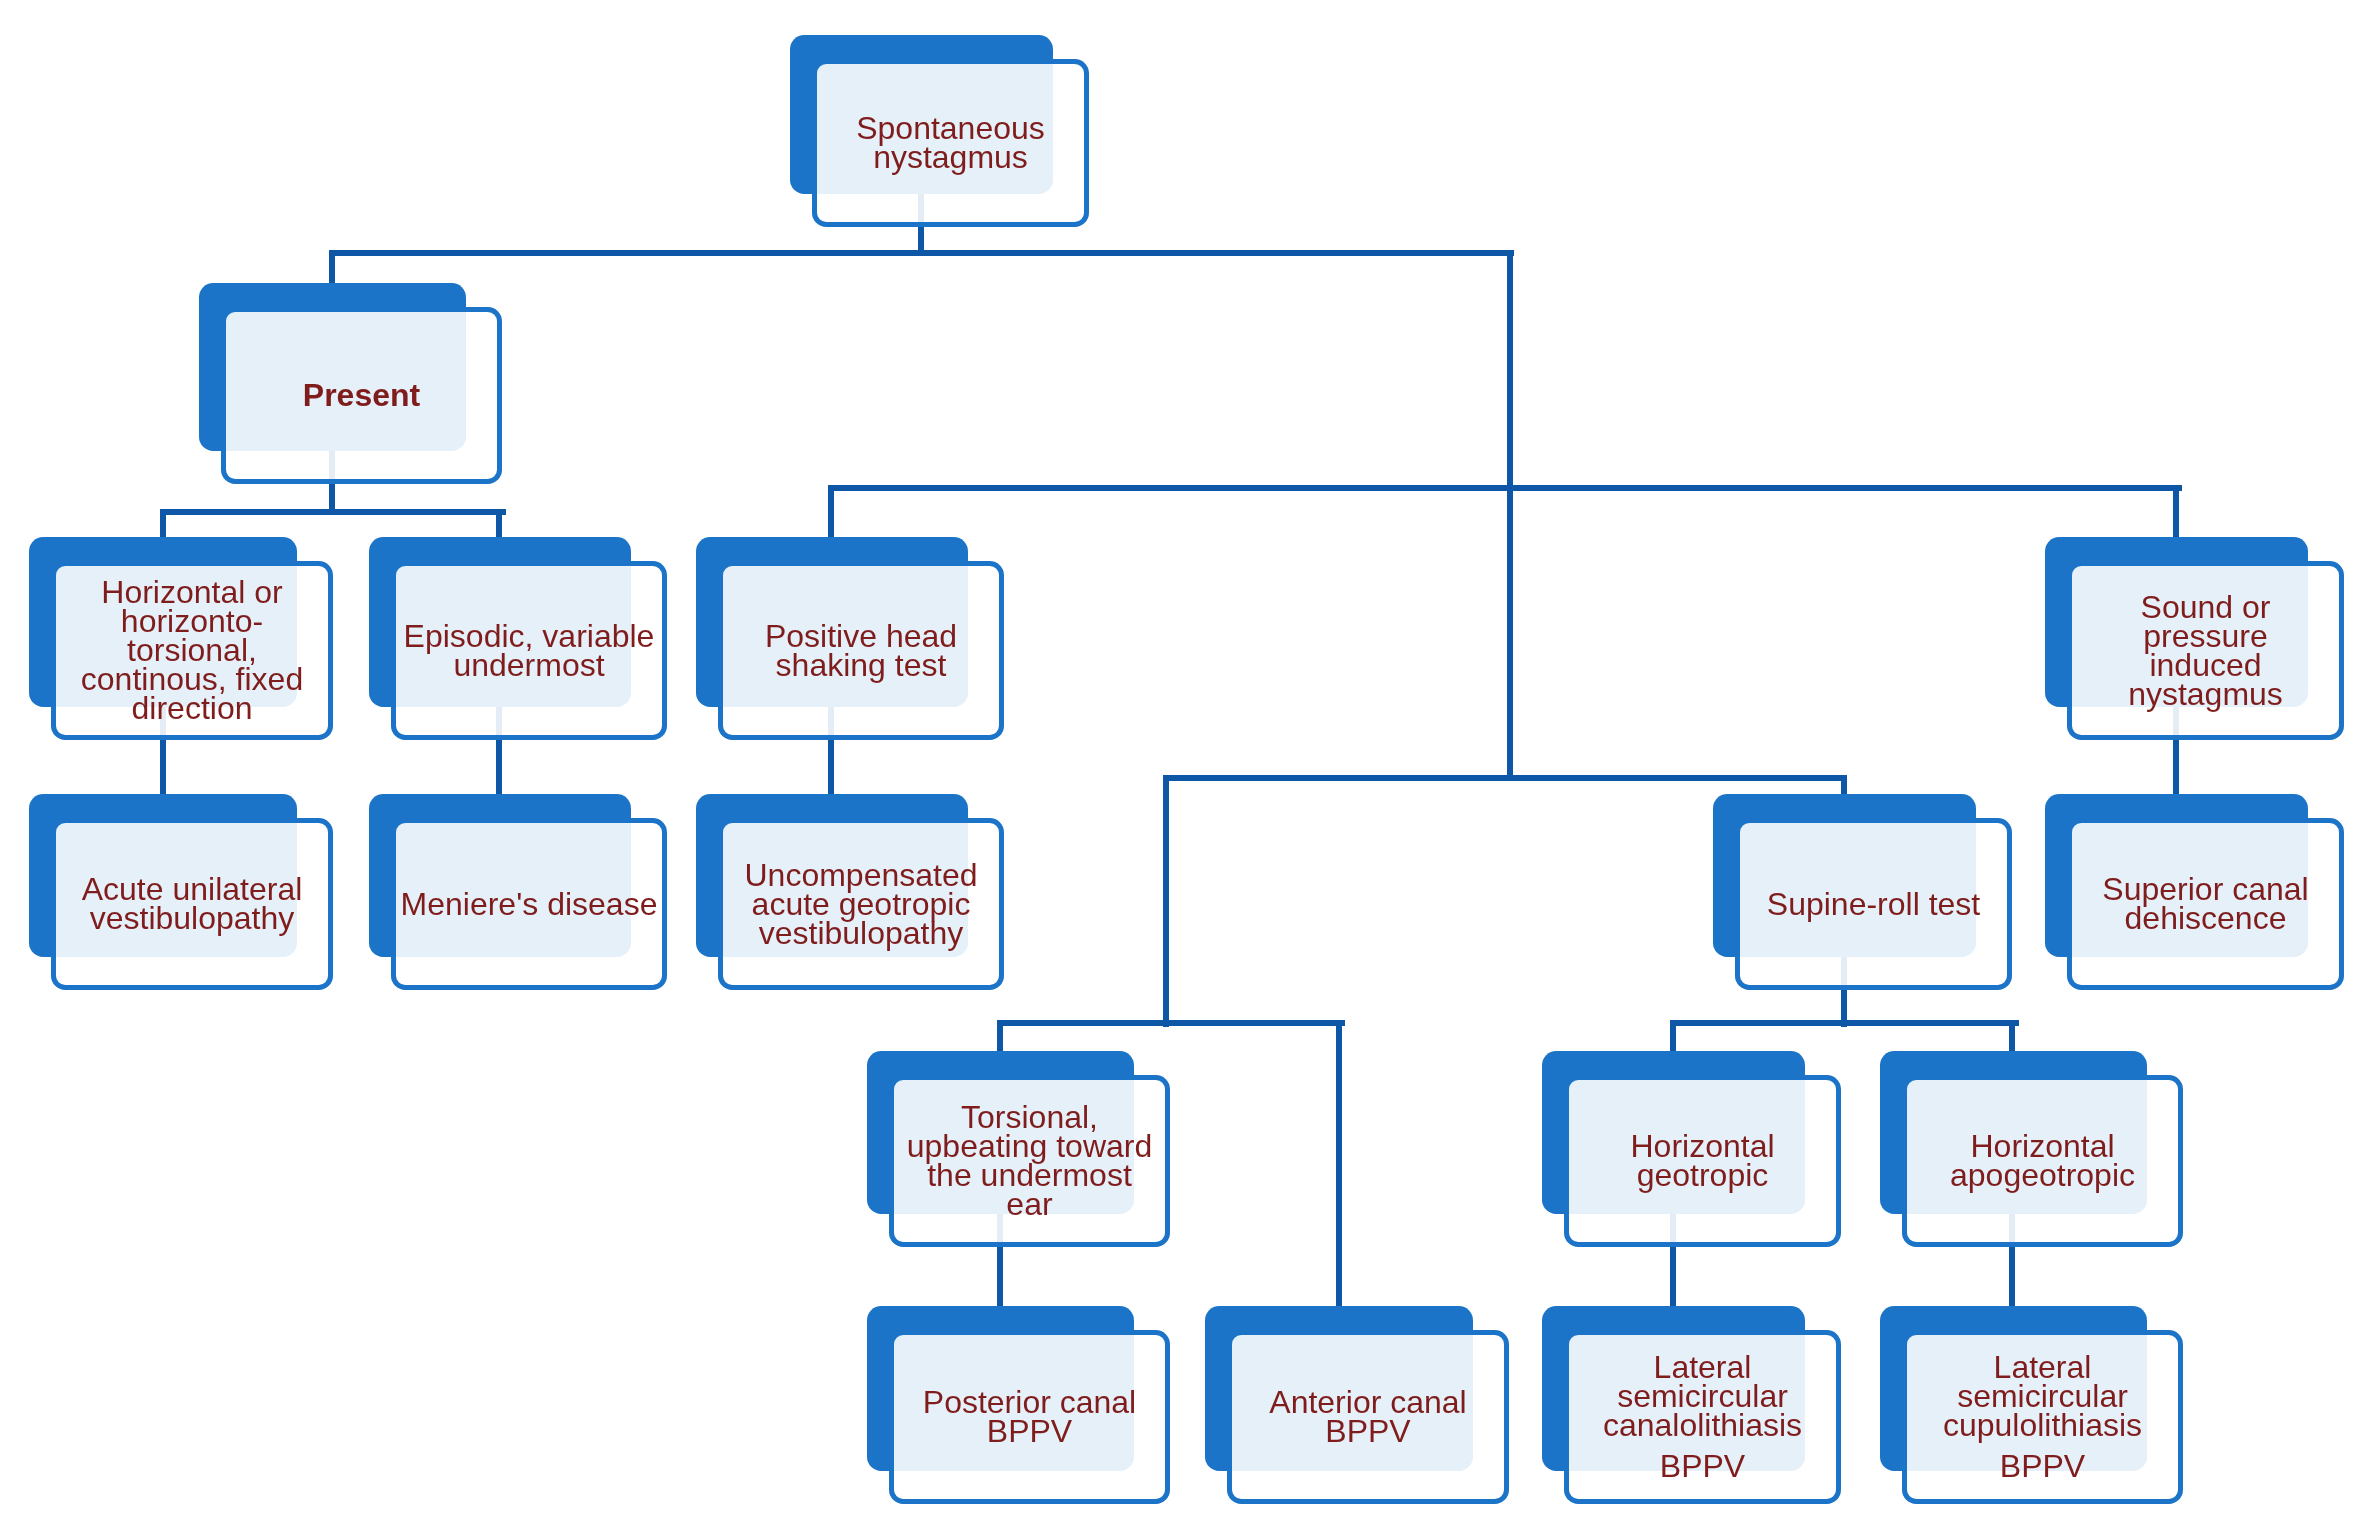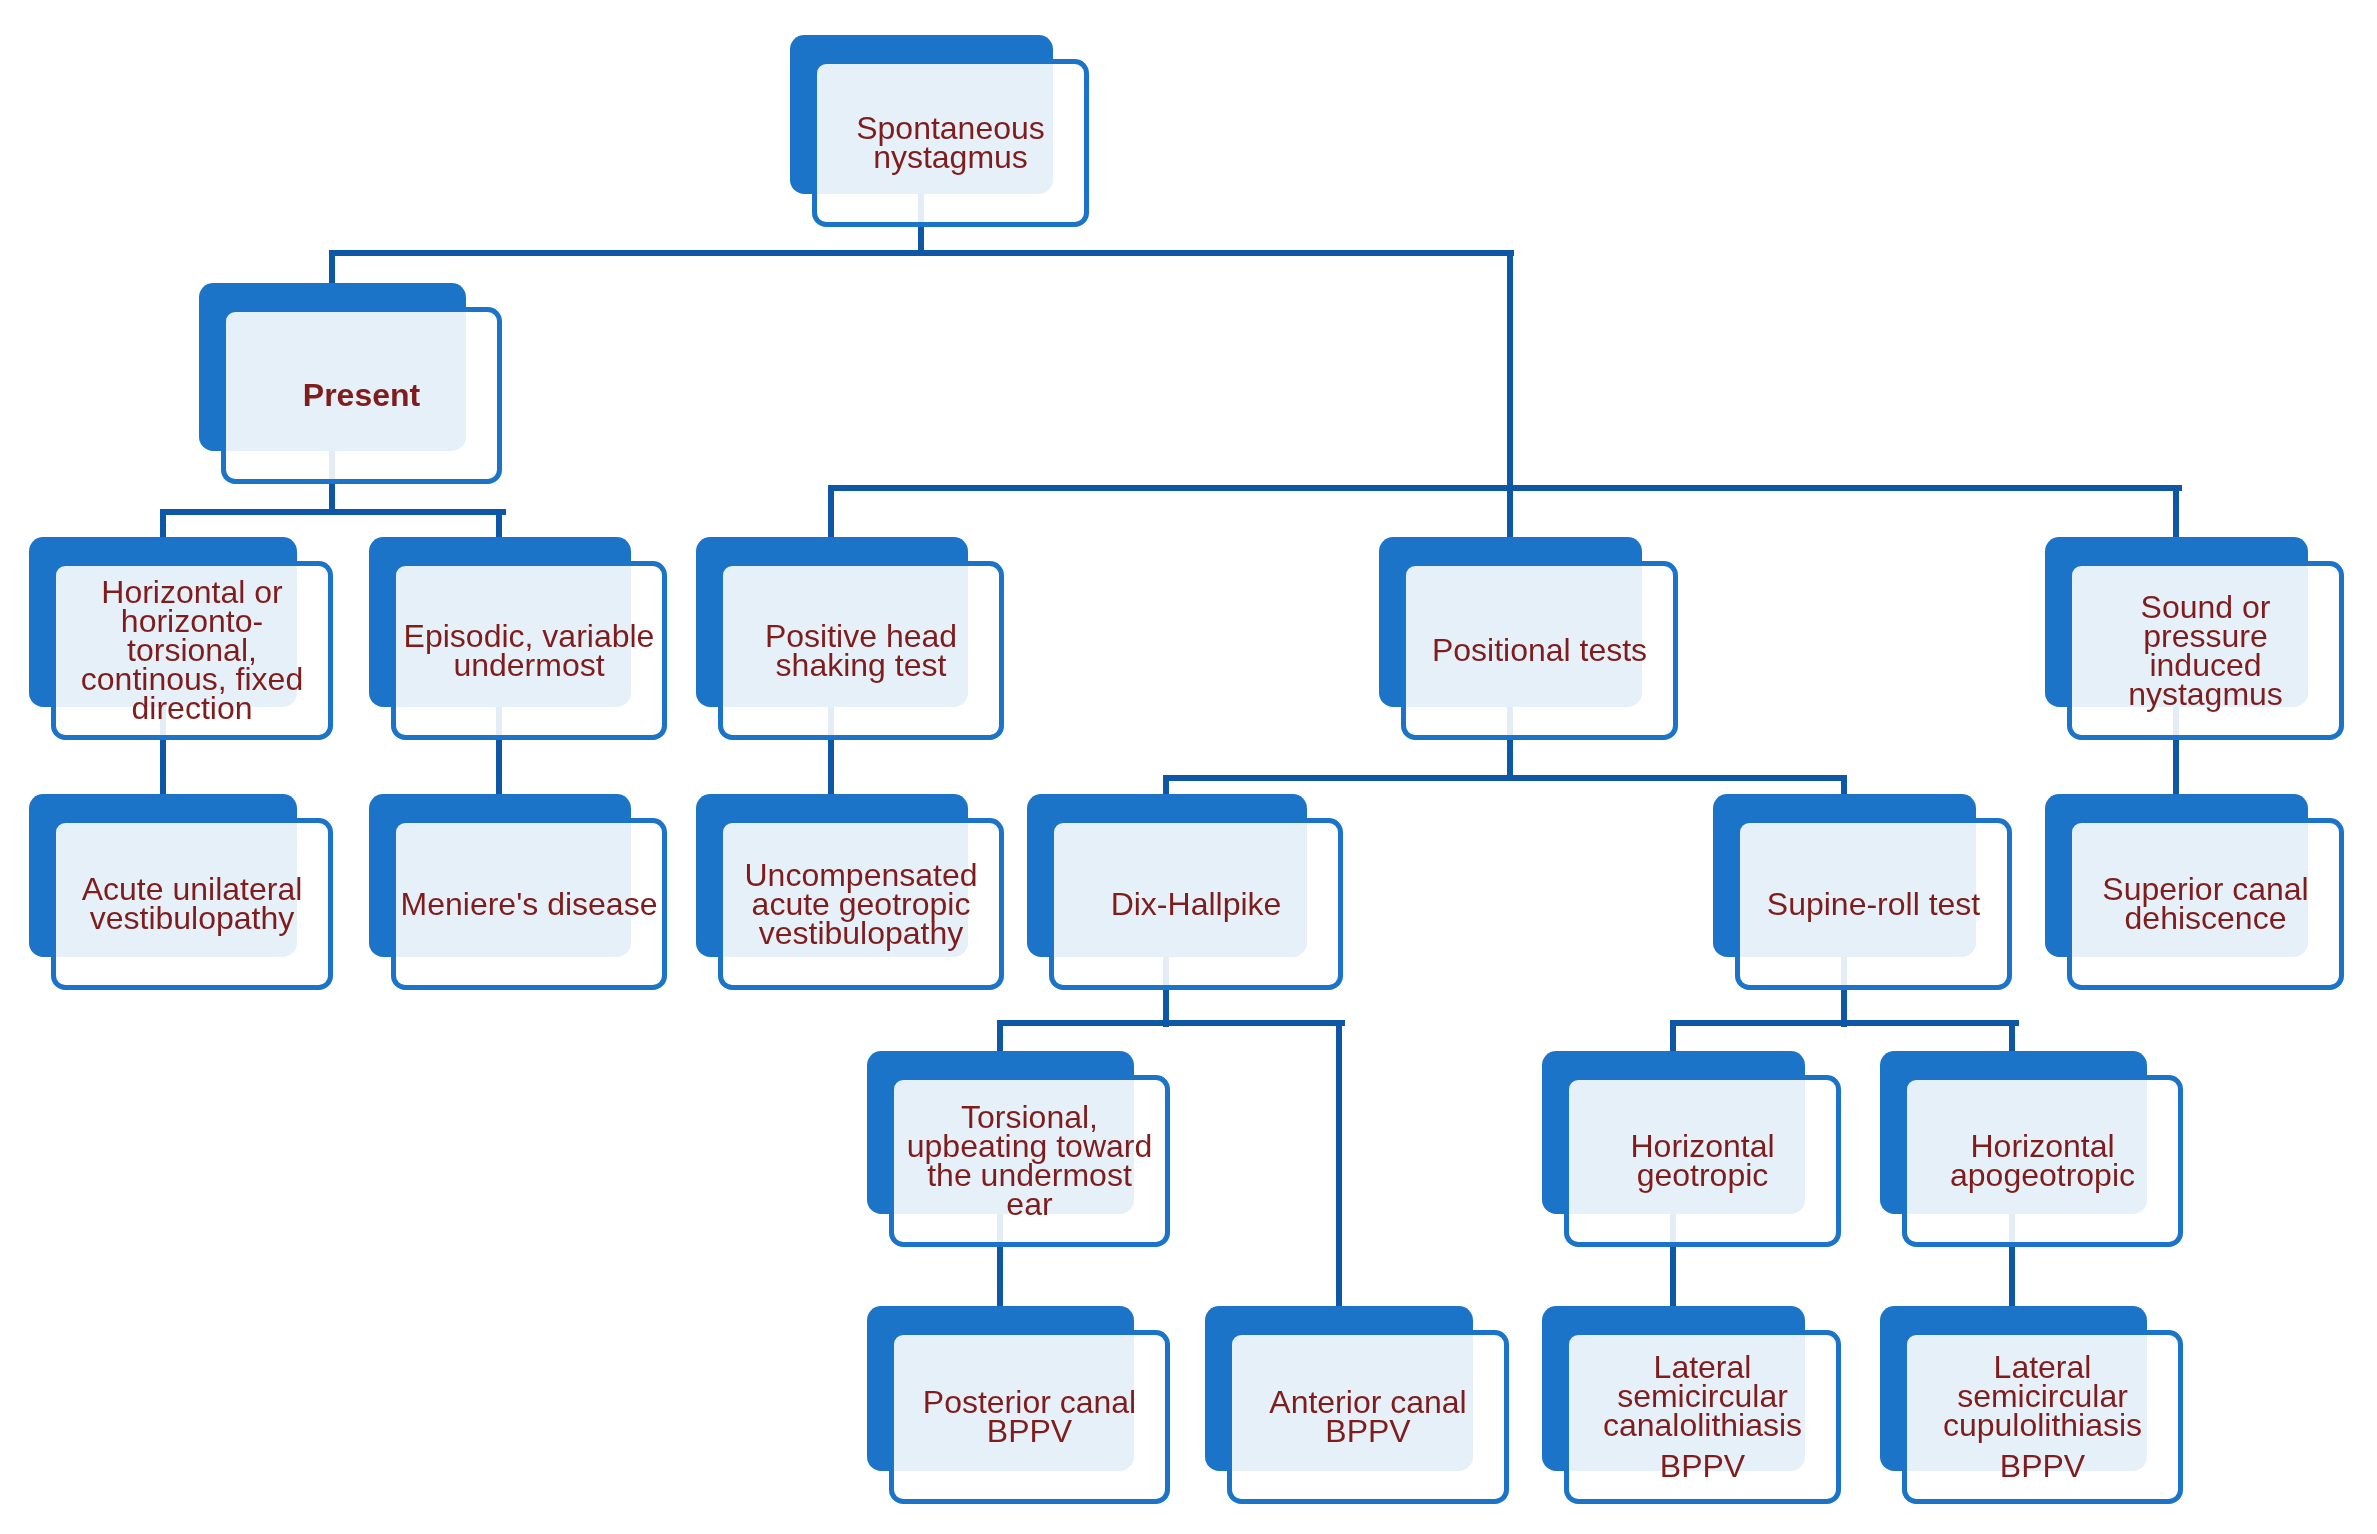--- a/index.html
+++ b/index.html
@@ -110,26 +110,20 @@
   </div>
 
   <div class="node" style="left:718px;top:561px;width:286px;height:179px;">
     <div class="back"></div>
     <div class="front">
       <span class="label">Positive head
 shaking test</span>
     </div>
   </div>
 
-  <div class="node" style="left:1401px;top:561px;width:277px;height:179px;">
-    <div class="back"></div>
-    <div class="front">
-      <span class="label">Positional tests</span>
-    </div>
-  </div>
 
   <div class="node" style="left:2067px;top:561px;width:277px;height:179px;">
     <div class="back"></div>
     <div class="front">
       <span class="label">Sound or pressure
 induced
 nystagmus</span>
     </div>
   </div>
 
@@ -150,26 +144,20 @@
 
   <div class="node" style="left:718px;top:818px;width:286px;height:172px;">
     <div class="back"></div>
     <div class="front">
       <span class="label">Uncompensated
 acute geotropic
 vestibulopathy</span>
     </div>
   </div>
 
-  <div class="node" style="left:1049px;top:818px;width:294px;height:172px;">
-    <div class="back"></div>
-    <div class="front">
-      <span class="label">Dix-Hallpike</span>
-    </div>
-  </div>
 
   <div class="node" style="left:1735px;top:818px;width:277px;height:172px;">
     <div class="back"></div>
     <div class="front">
       <span class="label">Supine-roll test</span>
     </div>
   </div>
 
   <div class="node" style="left:2067px;top:818px;width:277px;height:172px;">
     <div class="back"></div>

